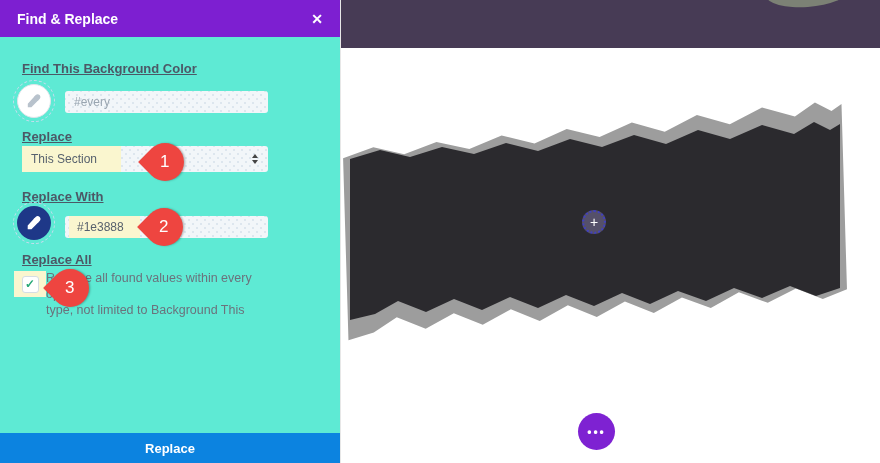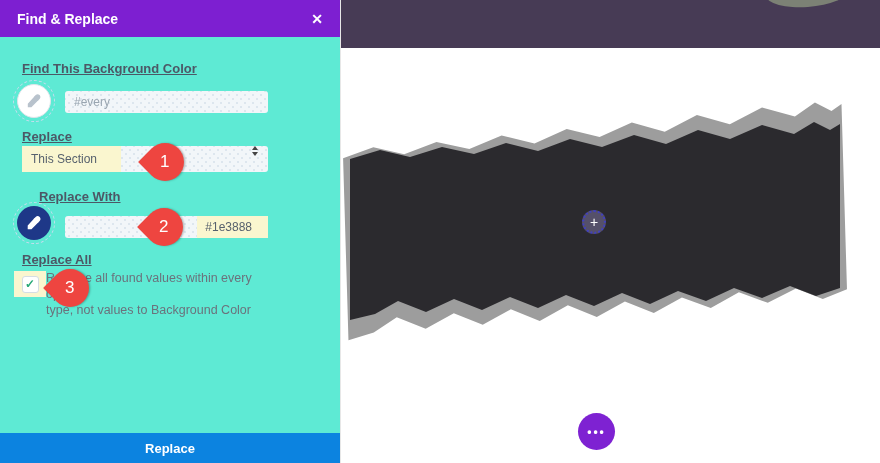--- a/index.html
+++ b/index.html
@@ -46,21 +46,21 @@
     outline:1px dashed #c6dcee; outline-offset:3px; cursor:pointer; }
   .swatch.light { background:#fff; border:1px solid #dfe5ea; }
   .swatch.navy  { border:none; }
 
   .text-input { position:absolute; height:22px; border-radius:3px;
     font-size:12px; display:flex; align-items:center; cursor:text; }
   .placeholder-text { color:#9aa6b1; padding-left:9px; }
   .hl { background:#faf6cf; height:100%; display:flex; align-items:center; }
 
   .select-box { position:absolute; left:22px; top:146px; width:246px; height:26px;
-    border-radius:3px; display:flex; 
+    border-radius:3px; display:flex; align-items:center;
     justify-content:space-between; cursor:pointer; }
   .select-value { padding:0 24px 0 9px; font-size:12px; color:#57616d; }
   .select-arrows { display:flex; flex-direction:column; gap:2px; margin-right:10px; }
   .select-arrows i { display:block; width:0; height:0;
     border-left:3.5px solid transparent; border-right:3.5px solid transparent; }
   .select-arrows i.up   { border-bottom:4px solid #444; }
   .select-arrows i.down { border-top:4px solid #444; }
 
   .badge { position:absolute; width:38px; height:38px; background:#ee4540;
     border-radius:0 50% 50% 50%; transform:rotate(-45deg);
@@ -136,48 +136,48 @@
       <span class="select-arrows">
         <i class="up"></i>
           <i class="down"></i>
       </span>
     </div>
 
     <div class="badge" style="left:146px; top:143px;">
       <span>1</span>
     </div>
 
-    <div class="field-label" style="left:22px; top:189px;margin-left:17px;">Replace With</div>
+    <div class="field-label" style="left:22px; top:189px;">Replace With</div>
 
     <div class="swatch navy" style="left:17px; top:206px; background:#1e3888;">
       <svg width="16" height="16" viewBox="0 0 16 16">
         <path class="dropper-white" fill="none" stroke-width="1.6" d="M10.2 2.6a2 2 0 0 1 2.9 2.9l-1.4 1.4-2.9-2.9z"></path>
         <path class="dropper-white" fill="none" stroke-width="1.6" d="M8.4 4.4l2.9 2.9-6.2 6.2H2.5v-2.6z"></path>
       </svg>
     </div>
 
-    <div class="text-input dotted-bg" style="left:65px; top:216px; width:203px; padding-left:4px;justify-content:flex-end;">
+    <div class="text-input dotted-bg" style="left:65px; top:216px; width:203px; padding-left:4px;">
       <span class="hl" style="padding:0 16px 0 8px; font-size:12px; color:#57616d;">#1e3888</span>
     </div>
 
     <div class="badge" style="left:145px; top:208px;">
       <span>2</span>
     </div>
 
     <div class="field-label" style="left:22px; top:252px;">Replace All</div>
 
     <div class="checkbox-wrap">
       <div class="checkbox">
         <span>✓</span>
       </div>
     </div>
 
     <div class="desc">
       <div>Replace all found values within every option</div>
-      <div>type, not values to Background Color</div>
+      <div>type, not limited to Background This</div>
     </div>
 
     <div class="badge" style="left:51px; top:269px;">
       <span>3</span>
     </div>
 
     <button class="replace-btn">Replace</button>
   </div>
 
 </div>

